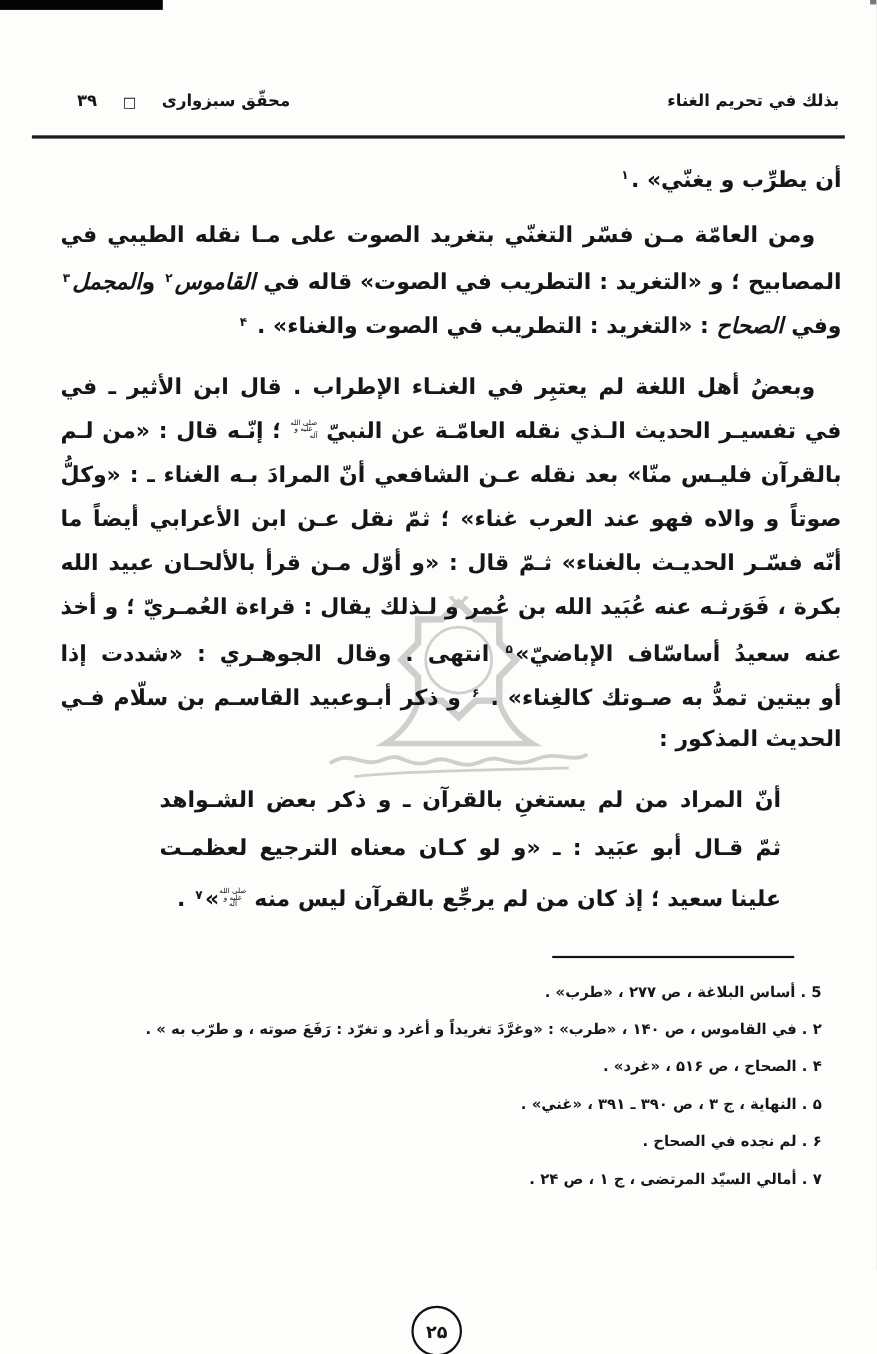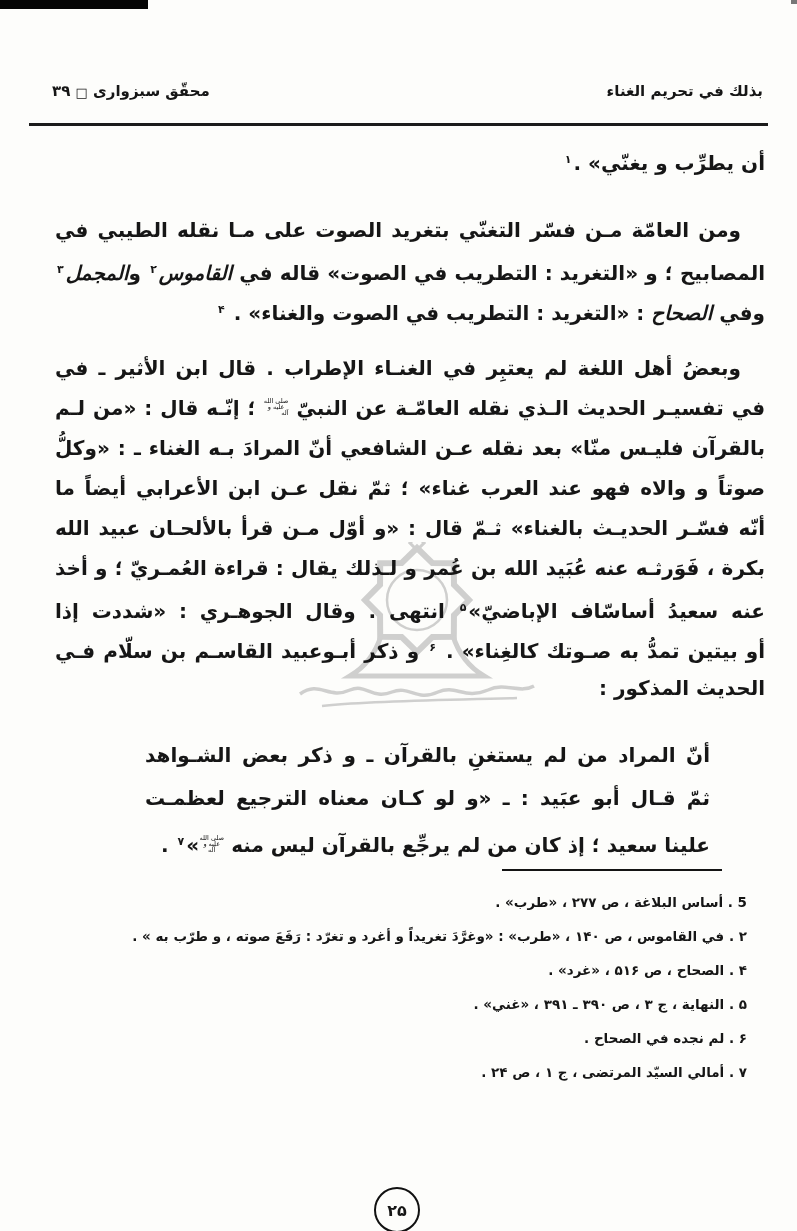--- a/index.html
+++ b/index.html
@@ -10,36 +10,36 @@
   }
   
   .scan-bar{position:absolute;top:0;left:0;width:148px;height:9px;background:#050505;}
   .scan-dot{position:absolute;top:0;right:0;width:6px;height:4px;background:#777;}
 
   .hdr{
     position:absolute;top:82px;right:34px;left:52px;
     display:flex;justify-content:space-between;align-items:baseline;
     font-size:15px;font-weight:bold;
   }
-  .hdr-left span{margin-left:0;}
+  .hdr-left span{margin-left:18px;}
   .sq{font-size:13px;display:inline-block;transform:translateY(1px);}
 
   .rule{position:absolute;top:123px;left:29px;right:29px;height:2.5px;background:#1b1b1b;}
 
   
   .watermark{position:absolute;left:292px;top:542px;width:250px;height:172px;opacity:.48;z-index:0;pointer-events:none;}
 
   .content{position:absolute;top:140px;right:32px;left:55px;z-index:1;}
   .line{height:40px;line-height:40px;font-size:20px;font-weight:bold;overflow:hidden;}
   .j{text-align:justify;text-align-last:justify;}
   .end{text-align:right;}
   .indent{padding-right:24px;}
-  .p1{margin-bottom:30px;}
+  .p1{margin-bottom:13px;}
   .p2{margin-bottom:18px;}
-  .p3{margin-bottom:26px;}
+  .p3{margin-bottom:15px;}
   .quote{margin-right:55px;margin-left:90px;margin-top:2px;}
   .quote .line{height:43px;line-height:43px;}
 
   .ref{font-size:11px;vertical-align:7px;margin:0 2px;}
   .it{font-style:italic;}
   .saw{
     display:inline-block;width:25px;height:22px;overflow:hidden;
     font-size:6.5px;line-height:6px;vertical-align:-5px;text-align:center;
     white-space:normal;font-weight:normal;color:#111;
   }

